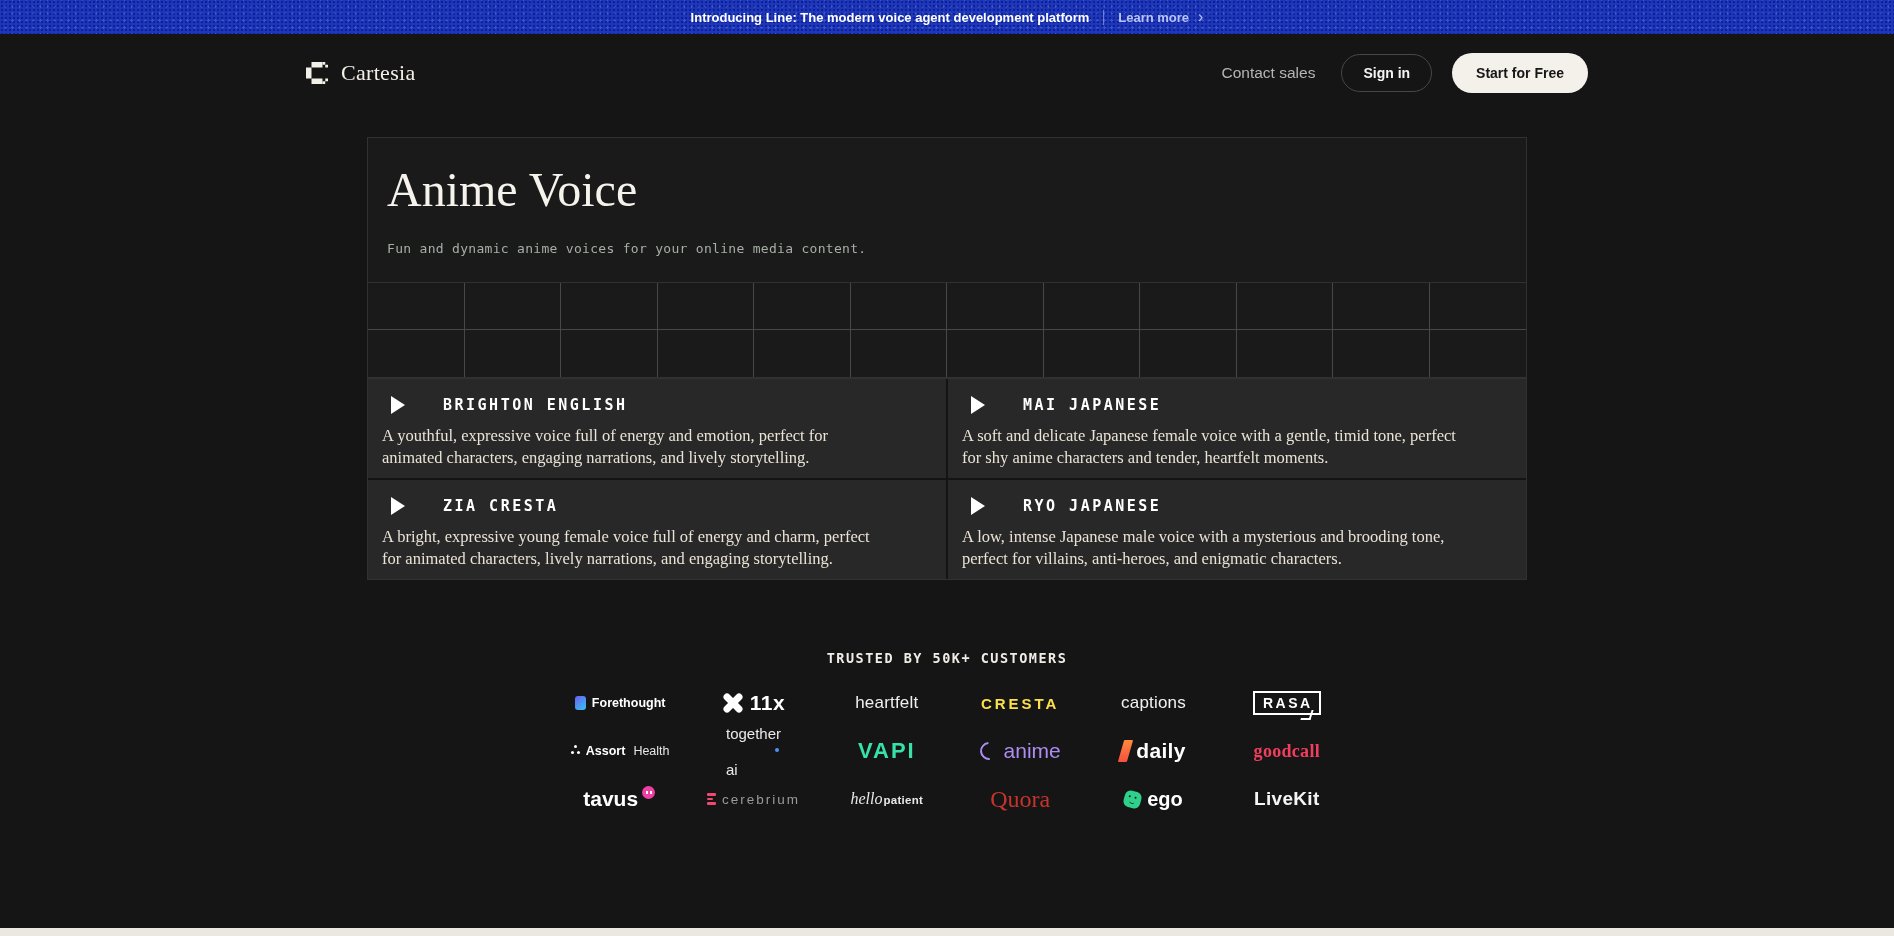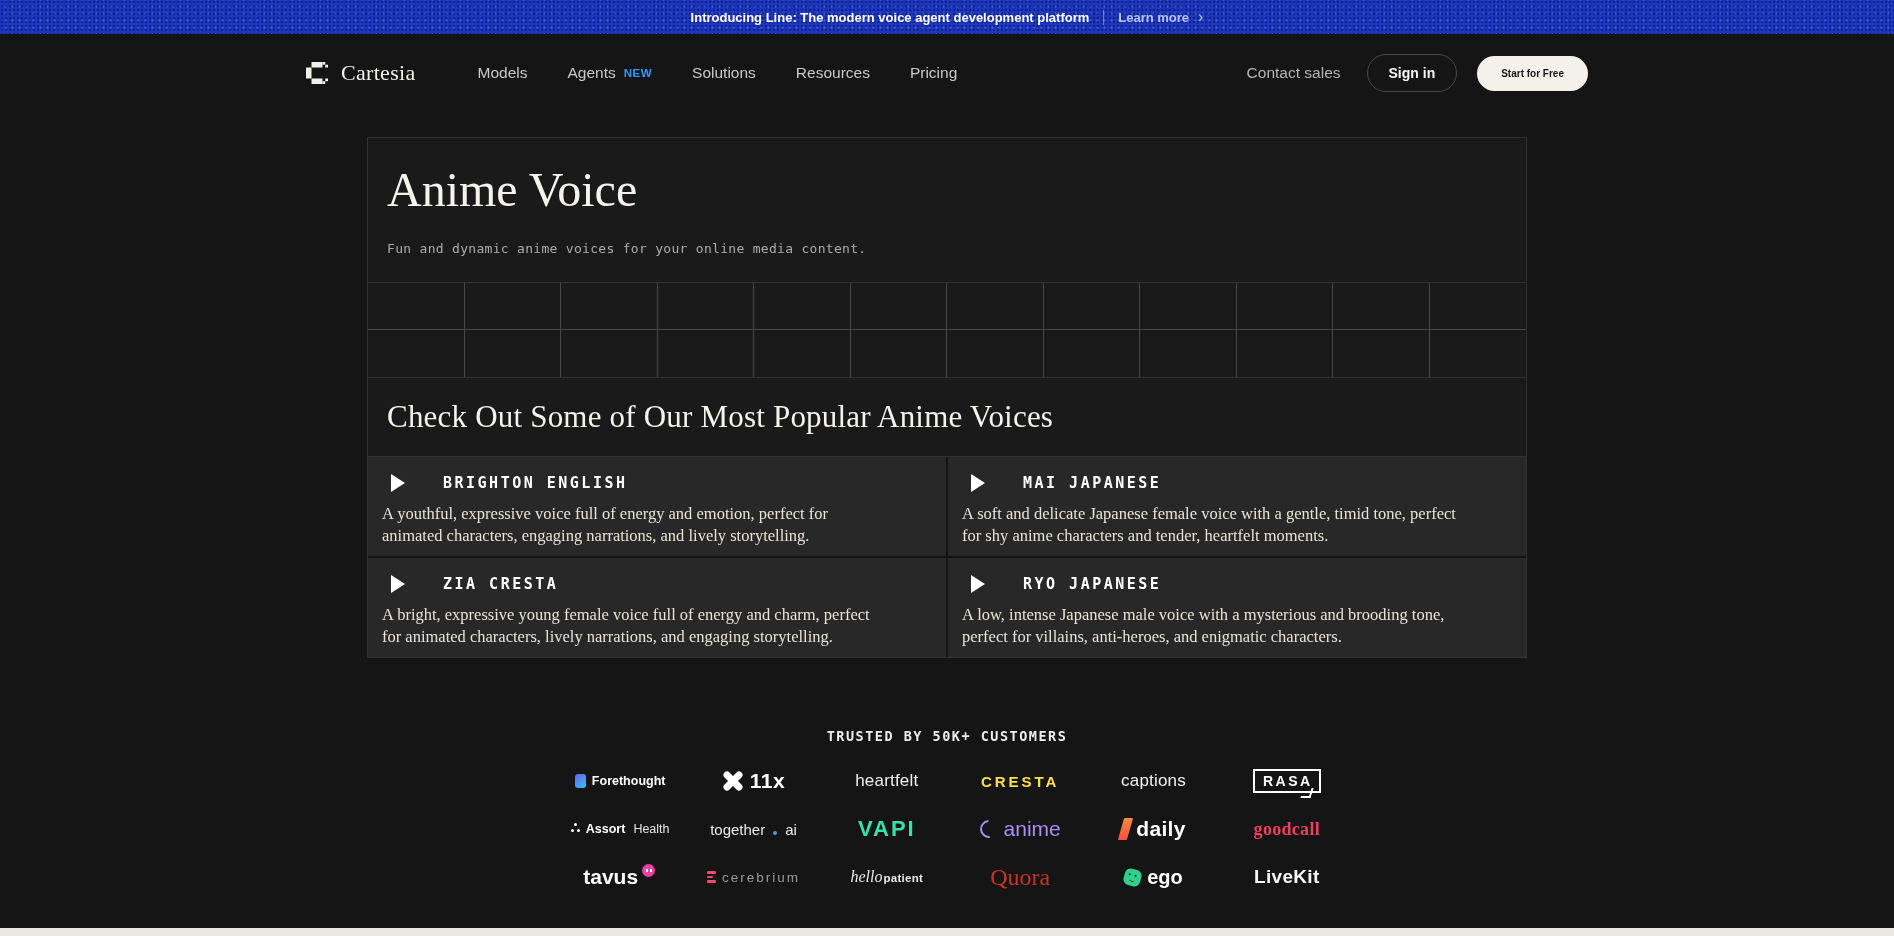--- a/index.html
+++ b/index.html
@@ -36,21 +36,21 @@
   .badge-new { color:var(--accent-blue,#2f9dff); font-size:11.5px; font-weight:700; margin-left:8px; letter-spacing:.5px; }
   .nav-right { margin-left:auto; display:flex; align-items:center; gap:20px; }
   .contact { color:#b5b5b5; font-size:15.5px; text-decoration:none; cursor:pointer; margin-right:6px;margin-left:45px; }
   .btn-signin {
     background:transparent; border:1px solid #474747; border-radius:999px;
     color:#f5f5f5; font-weight:700; font-size:14px; padding:10px 21px; cursor:pointer;
     font-family:"Liberation Sans", sans-serif;
   }
   .btn-start {
     background:#f4f1ea; border:none; border-radius:999px;
-    color:#161616; font-weight:700; font-size:10px; padding:12px 24px; cursor:pointer;
+    color:#161616; font-weight:700; font-size:14px; padding:12px 24px; cursor:pointer;
     font-family:"Liberation Sans", sans-serif;
   }
 
   
   .main { width:1160px; margin:25px auto 0; border:1px solid #313131; background:#1a1a1a; }
 
   .hero { height:144px; padding:28px 0 0 19px; }
   .hero-title { font-family:"Liberation Serif", serif; font-size:48px; font-weight:400; color:#f6f3ed; margin:0; line-height:1; }
   .hero-sub { font-family:"DejaVu Sans Mono", monospace; font-size:13px; color:#a7aea6; margin:27px 0 0; letter-spacing:.3px; }
 
@@ -81,21 +81,21 @@
   .lg-11x { color:#fff; font-size:21px; font-weight:800; letter-spacing:.5px; }
   .lg-thoughtly { color:#efefef; font-size:17px; font-weight:400; letter-spacing:.2px; }
   .lg-cresta { color:#fde047; font-size:15px; font-weight:800; letter-spacing:3px; }
   .lg-captions { color:#f2f2f2; font-size:17px; font-weight:500; letter-spacing:.2px; }
   .lg-rasa { position:relative; color:#fff; font-size:14px; font-weight:800; letter-spacing:2.5px; border:2px solid #fff; padding:2px 6px 2px 8px; }
   .lg-rasa::after { content:''; position:absolute; right:7px; bottom:-7px; width:8px; height:8px; border-right:2px solid #fff; border-bottom:2px solid #fff; background:transparent; transform:skewX(-18deg); }
   .lg-assort { color:#fff; font-size:12.5px; }
   .lg-assort .b { font-weight:800; } .lg-assort .r { font-weight:400; color:#e6e6e6; margin-left:2px; }
   .icon-assort { width:9px; height:12px; position:relative; }
   .icon-assort::before { content:''; position:absolute; left:3px; top:0; width:3px; height:3px; border-radius:50%; background:#fff; box-shadow:-3px 6px 0 #fff, 3px 6px 0 #fff; }
-  .lg-together { color:#e9e9e9; font-size:15px; font-weight:500; display:flex; align-items:baseline; }
+  .lg-together { color:#e9e9e9; font-size:15px; font-weight:500; display:flex; align-items:baseline;flex-direction:column; }
   .dot-together { width:4px; height:4px; border-radius:50%; background:var(--together-dot,#4f8ff7); margin:0 2px; align-self:flex-end; margin-bottom:3px; }
   .lg-vapi { color:var(--vapi,#36e2a9); font-size:22px; font-weight:900; letter-spacing:2px; }
   .lg-toby { color:var(--toby,#ad8df2); font-size:21px; font-weight:500; }
   .icon-toby { width:18px; height:18px; border:2.5px solid var(--toby,#ad8df2); border-radius:50%; border-right-color:transparent; border-top-color:transparent; transform:rotate(40deg); }
   .lg-daily { color:#fff; font-size:21px; font-weight:800; letter-spacing:.3px; }
   .icon-daily { width:9px; height:22px; background:linear-gradient(180deg,#ff8a3d,var(--daily,#f5503f)); transform:skewX(-16deg); border-radius:1px; }
   .lg-goodcall { font-family:"Liberation Serif", serif; color:var(--goodcall,#ef3e5e); font-size:18px; font-weight:700; letter-spacing:.3px; }
   .lg-tavus { color:#fff; font-size:21px; font-weight:800; position:relative; }
   .badge-tavus { width:13px; height:13px; border-radius:50%; background:var(--tavus,#ee3fa5); position:relative; top:-7px; left:-2px; }
   .badge-tavus::before { content:''; position:absolute; left:3.5px; top:5px; width:2px; height:3px; background:#fff; box-shadow:4px 0 0 #fff; }
@@ -139,38 +139,20 @@
           <rect x="5" y="15" width="5" height="5"></rect>
             <rect x="10" y="15" width="5" height="5"></rect>
           <rect x="15" y="0" width="2.5" height="2.5"></rect>
             <rect x="17.5" y="2.5" width="2.5" height="2.5"></rect>
           <rect x="17.5" y="15" width="2.5" height="2.5"></rect>
             <rect x="15" y="17.5" width="2.5" height="2.5"></rect>
         </g>
       </svg>
       <span class="brand-name">Cartesia</span>
     </div>
-    <div class="nav-links">
-      <a class="nav-link">
-          <span>Models</span>
-        </a>
-      <a class="nav-link">
-          <span>Agents</span>
-          <span class="badge-new">NEW</span>
-        </a>
-      <a class="nav-link">
-          <span>Solutions</span>
-        </a>
-      <a class="nav-link">
-          <span>Resources</span>
-        </a>
-      <a class="nav-link">
-          <span>Pricing</span>
-        </a>
-    </div>
     <div class="nav-right">
       <a class="contact">Contact sales</a>
       <button class="btn-signin">Sign in</button>
       <button class="btn-start">Start for Free</button>
     </div>
   </div>
 </div>
 
 <div class="main">
   <div class="hero">
@@ -198,23 +180,20 @@
       <div class="grid-cell"></div>
       <div class="grid-cell"></div>
       <div class="grid-cell"></div>
       <div class="grid-cell"></div>
       <div class="grid-cell"></div>
       <div class="grid-cell"></div>
       <div class="grid-cell"></div>
       <div class="grid-cell"></div>
   </div>
 
-  <div class="section-heading">
-    <h2>Check Out Some of Our Most Popular Anime Voices</h2>
-  </div>
 
   <div class="cards">
     <div class="card">
       <div class="card-head">
         <button class="play-btn">
             <span class="play-tri"></span>
           </button>
         <span class="voice-name">BRIGHTON ENGLISH</span>
       </div>
       <p class="voice-desc">A youthful, expressive voice full of energy and emotion, perfect for animated characters, engaging narrations, and lively storytelling.</p>

